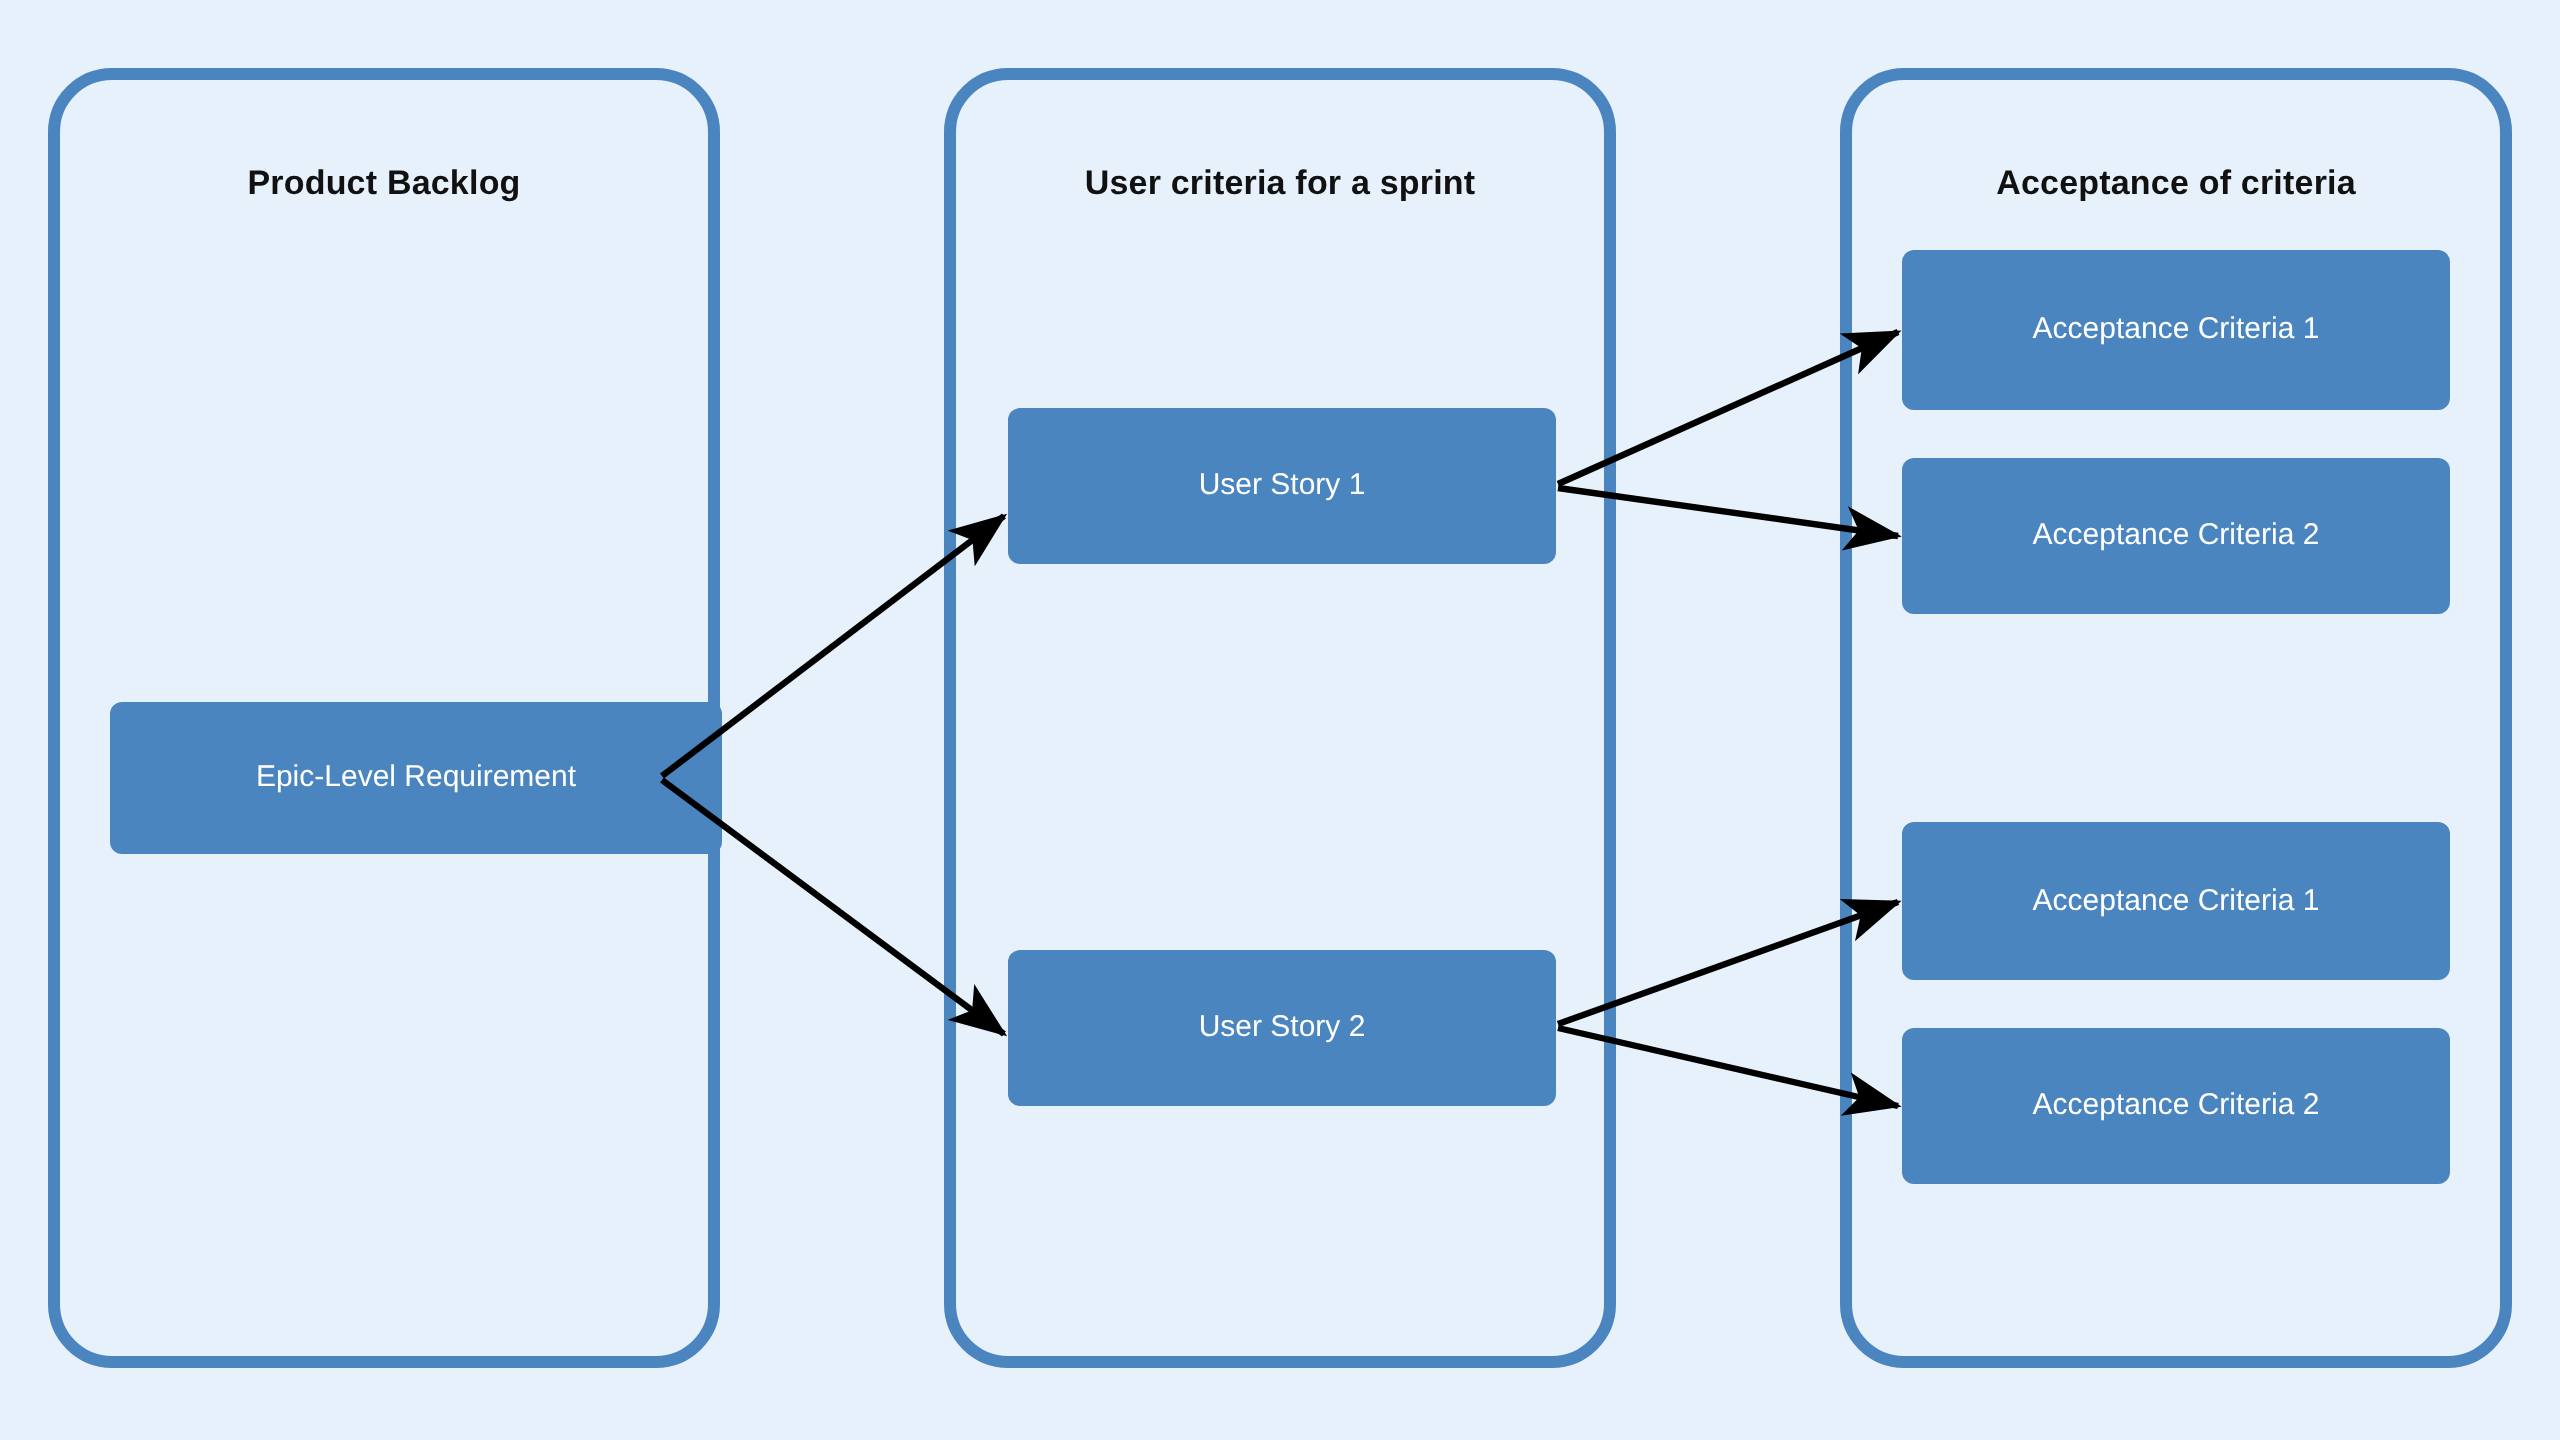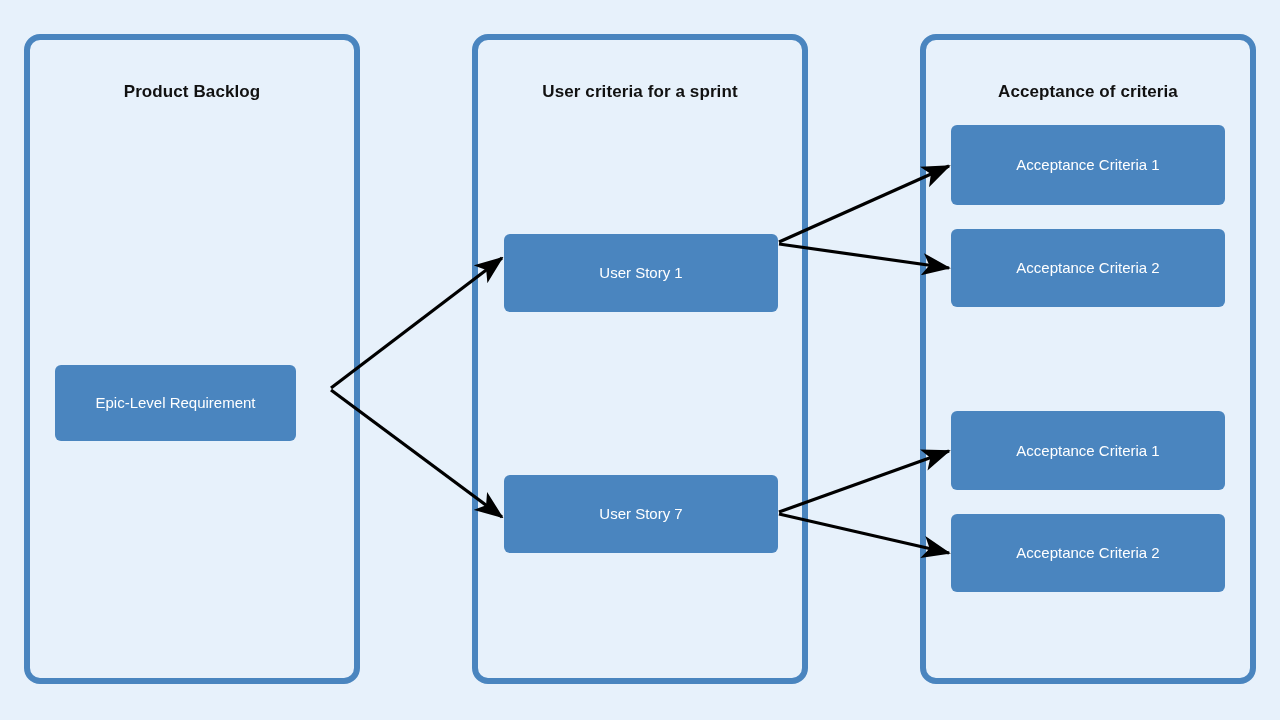--- a/index.html
+++ b/index.html
@@ -17,21 +17,21 @@
   #canvas {
     position: absolute;
     left: 0;
     top: 0;
     width: 1280px;
     height: 720px;
   }
   .column {
     position: absolute;
     border: 6px solid #4a85bf;
-    border-radius: 16px;
+    border-radius: 32px;
     background: transparent;
     box-sizing: border-box;
   }
   #col-backlog   { left: 24px;  top: 34px; width: 336px; height: 650px; }
   #col-stories   { left: 472px; top: 34px; width: 336px; height: 650px; }
   #col-criteria  { left: 920px; top: 34px; width: 336px; height: 650px; }
 
   .column-title {
     position: absolute;
     top: 42px;
@@ -52,22 +52,22 @@
     display: flex;
     align-items: center;
     justify-content: center;
     font-size: 15px;
     font-weight: 400;
     box-sizing: border-box;
     text-align: center;
     line-height: 1.2;
   }
 
-  #node-epic        { left: 55px;  top: 365px; width: 241px; height: 76px; }
-  #node-story-1     { left: 504px; top: 204px; width: 274px; height: 78px; margin-top: 30px; }
+  #node-epic        { left: 55px;  top: 351px; width: 306px; height: 76px; }
+  #node-story-1     { left: 504px; top: 204px; width: 274px; height: 78px; }
   #node-story-2     { left: 504px; top: 475px; width: 274px; height: 78px; }
   #node-ac-1-1      { left: 951px; top: 125px; width: 274px; height: 80px; }
   #node-ac-1-2      { left: 951px; top: 229px; width: 274px; height: 78px; }
   #node-ac-2-1      { left: 951px; top: 411px; width: 274px; height: 79px; }
   #node-ac-2-2      { left: 951px; top: 514px; width: 274px; height: 78px; }
 
   #arrows {
     position: absolute;
     left: 0;
     top: 0;
@@ -88,21 +88,21 @@
   <div class="column" id="col-stories">
     <div class="column-title">User criteria for a sprint</div>
   </div>
 
   <div class="column" id="col-criteria">
     <div class="column-title">Acceptance of criteria</div>
   </div>
 
   <div class="node" id="node-epic">Epic-Level Requirement</div>
   <div class="node" id="node-story-1">User Story 1</div>
-  <div class="node" id="node-story-2">User Story 7</div>
+  <div class="node" id="node-story-2">User Story 2</div>
   <div class="node" id="node-ac-1-1">Acceptance Criteria 1</div>
   <div class="node" id="node-ac-1-2">Acceptance Criteria 2</div>
   <div class="node" id="node-ac-2-1">Acceptance Criteria 1</div>
   <div class="node" id="node-ac-2-2">Acceptance Criteria 2</div>
 
   <svg id="arrows" viewBox="0 0 1280 720" xmlns="http://www.w3.org/2000/svg">
     <defs>
       <marker id="arrowhead" markerWidth="9" markerHeight="7" refX="8.4" refY="3.5" orient="auto" markerUnits="strokeWidth">
         <path d="M0,0 L9,3.5 L0,7 L2.2,3.5 Z" fill="#000000"></path>
       </marker>

